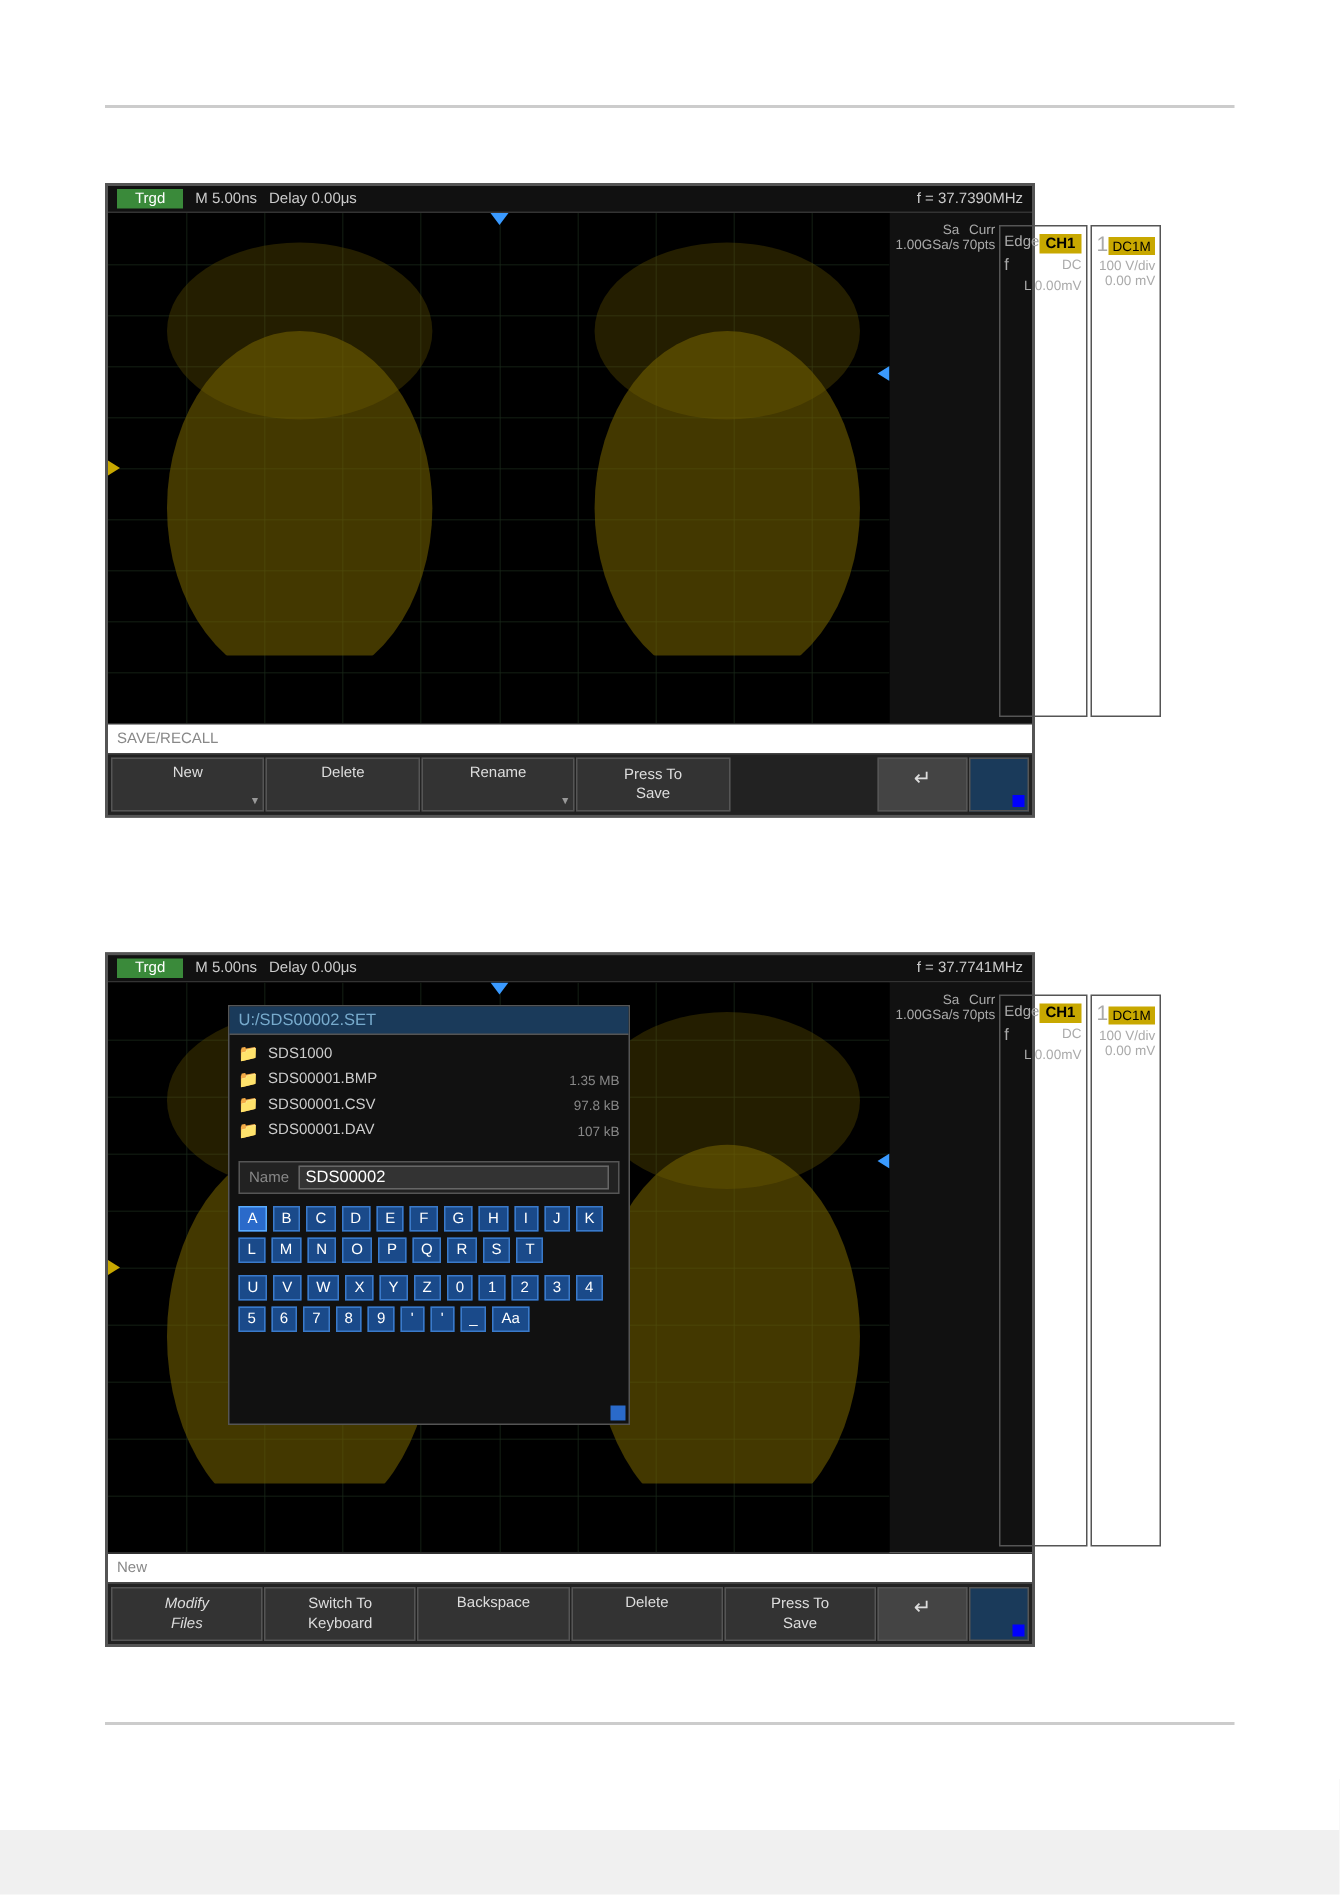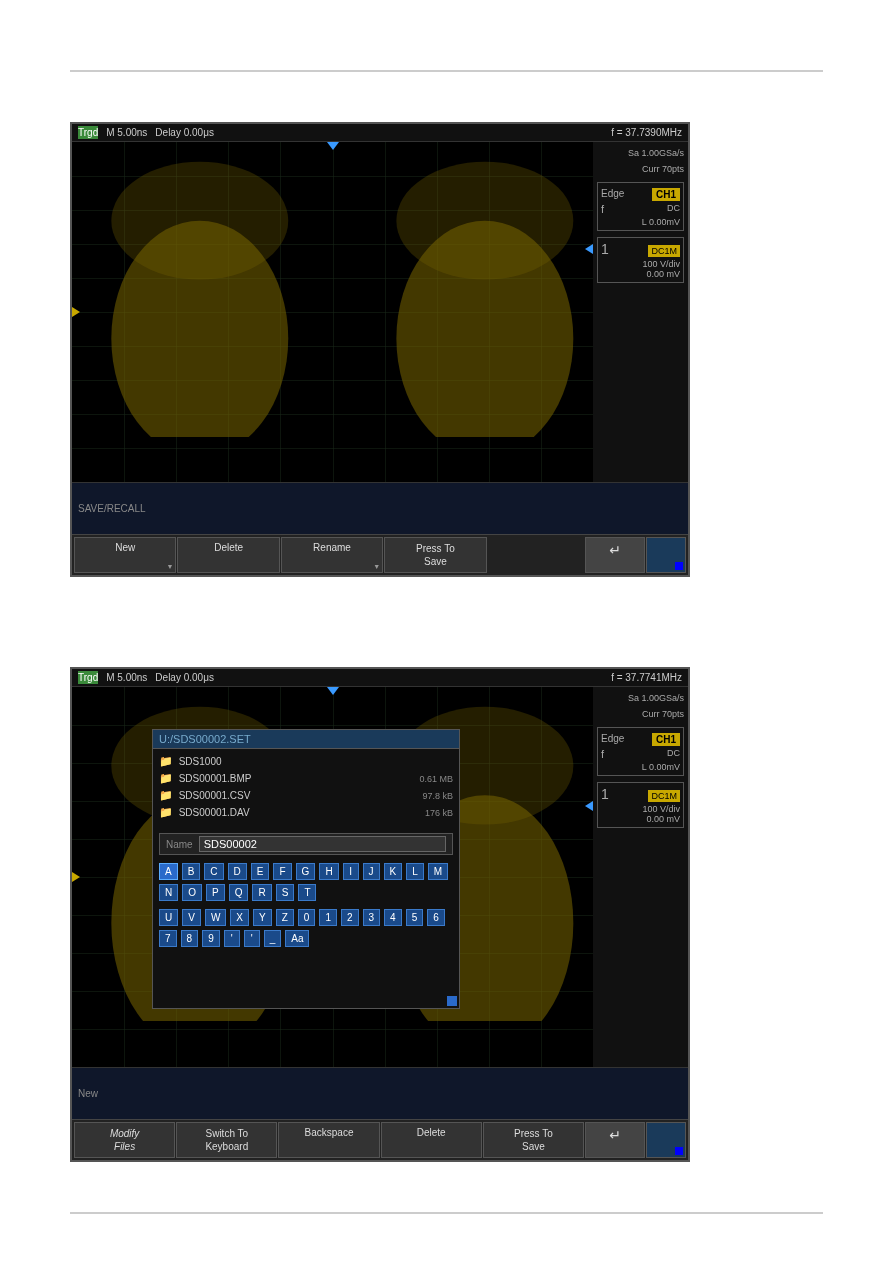--- a/index.html
+++ b/index.html
@@ -96,21 +96,21 @@
       padding: 2px 6px;
       cursor: pointer;
       display: inline-block;
     }
 
     
     .side-panel {
       width: 90px;
       background: #111;
       display: flex;
-      flex-direction: column;
+      flex-direction: row;
       padding: 4px;
       gap: 2px;
     }
 
     .side-info {
       font-size: 9px;
       color: #aaa;
       text-align: right;
       padding: 2px 0;
     }
@@ -141,38 +141,38 @@
       background: #111;
       padding: 2px 6px;
       border-bottom: 1px solid #333;
       gap: 8px;
     }
 
     .trgd-badge {
       background: #3a8a3a;
       color: #fff;
       font-size: 10px;
-      padding: 1px 0;
+      padding: 1px 12px;
     }
 
     .topbar-text {
       color: #ccc;
       font-size: 10px;
     }
 
     .topbar-freq {
       margin-left: auto;
       color: #ccc;
       font-size: 10px;
     }
 
     
     .scope-bottombar {
-      background: #0f172a;
-      padding: 20px 6px;
+      background: #ffffff;
+      padding: 4px 6px;
       color: #888;
       font-size: 10px;
       border-top: 1px solid #333;
     }
 
     
     .buttons-row {
       display: flex;
       background: #222;
       border-top: 1px solid #444;
@@ -484,42 +484,42 @@
             <ellipse cx="130" cy="240" rx="90" ry="130" fill="rgba(120,100,0,0.7)" opacity="0.8"></ellipse>
             <ellipse cx="130" cy="80" rx="90" ry="60" fill="rgba(120,100,0,0.5)" opacity="0.6"></ellipse>
             <ellipse cx="420" cy="240" rx="90" ry="130" fill="rgba(120,100,0,0.7)" opacity="0.8"></ellipse>
             <ellipse cx="420" cy="80" rx="90" ry="60" fill="rgba(120,100,0,0.5)" opacity="0.6"></ellipse>
           </svg>
 
           <div class="tri-top" style="top:0; left:50%;"></div>
           <div class="tri-left"></div>
           <div class="tri-right-top"></div>
 
-          <div class="dialog-box" style="left:80px; top:15px; width:308px; height:280px;margin-top:27px;">
+          <div class="dialog-box" style="left:80px; top:15px; width:268px; height:280px;">
             <div class="dialog-header">U:/SDS00002.SET</div>
             <div class="dialog-file-list">
 
               <div class="file-item">
                 <span class="folder-icon">📁</span>
                 <span>SDS1000</span>
               </div>
               <div class="file-item">
                 <span class="folder-icon">📁</span>
                 <span>SDS00001.BMP</span>
-                <span class="file-size">0.61 MB</span>
+                <span class="file-size">1.35 MB</span>
               </div>
               <div class="file-item">
                 <span class="folder-icon">📁</span>
                 <span>SDS00001.CSV</span>
                 <span class="file-size">97.8 kB</span>
               </div>
               <div class="file-item">
                 <span class="folder-icon">📁</span>
                 <span>SDS00001.DAV</span>
-                <span class="file-size">176 kB</span>
+                <span class="file-size">107 kB</span>
               </div>
             </div>
 
             <div class="name-input-row">
               <span class="name-label">Name</span>
               <span class="name-value">SDS00002</span>
             </div>
 
             <div class="keyboard-row">
               <span class="key-btn active-key">A</span>

